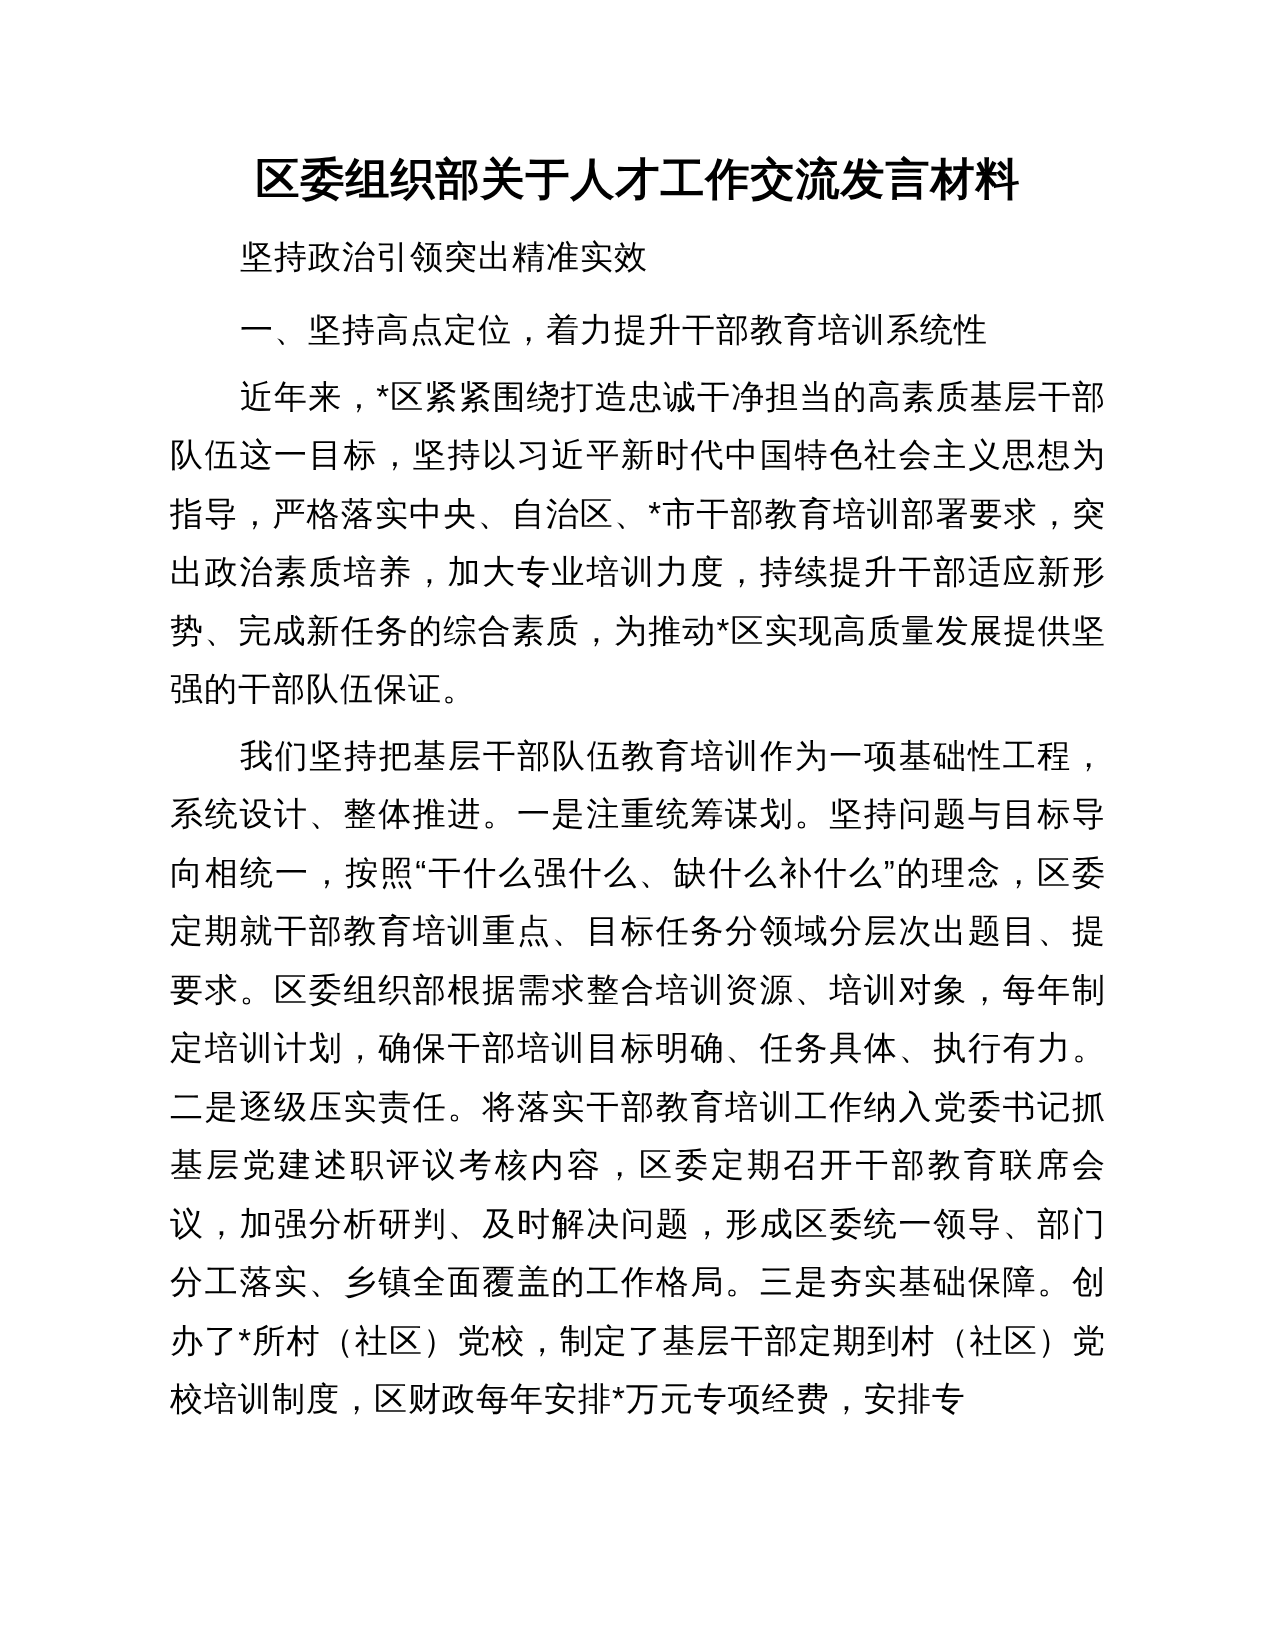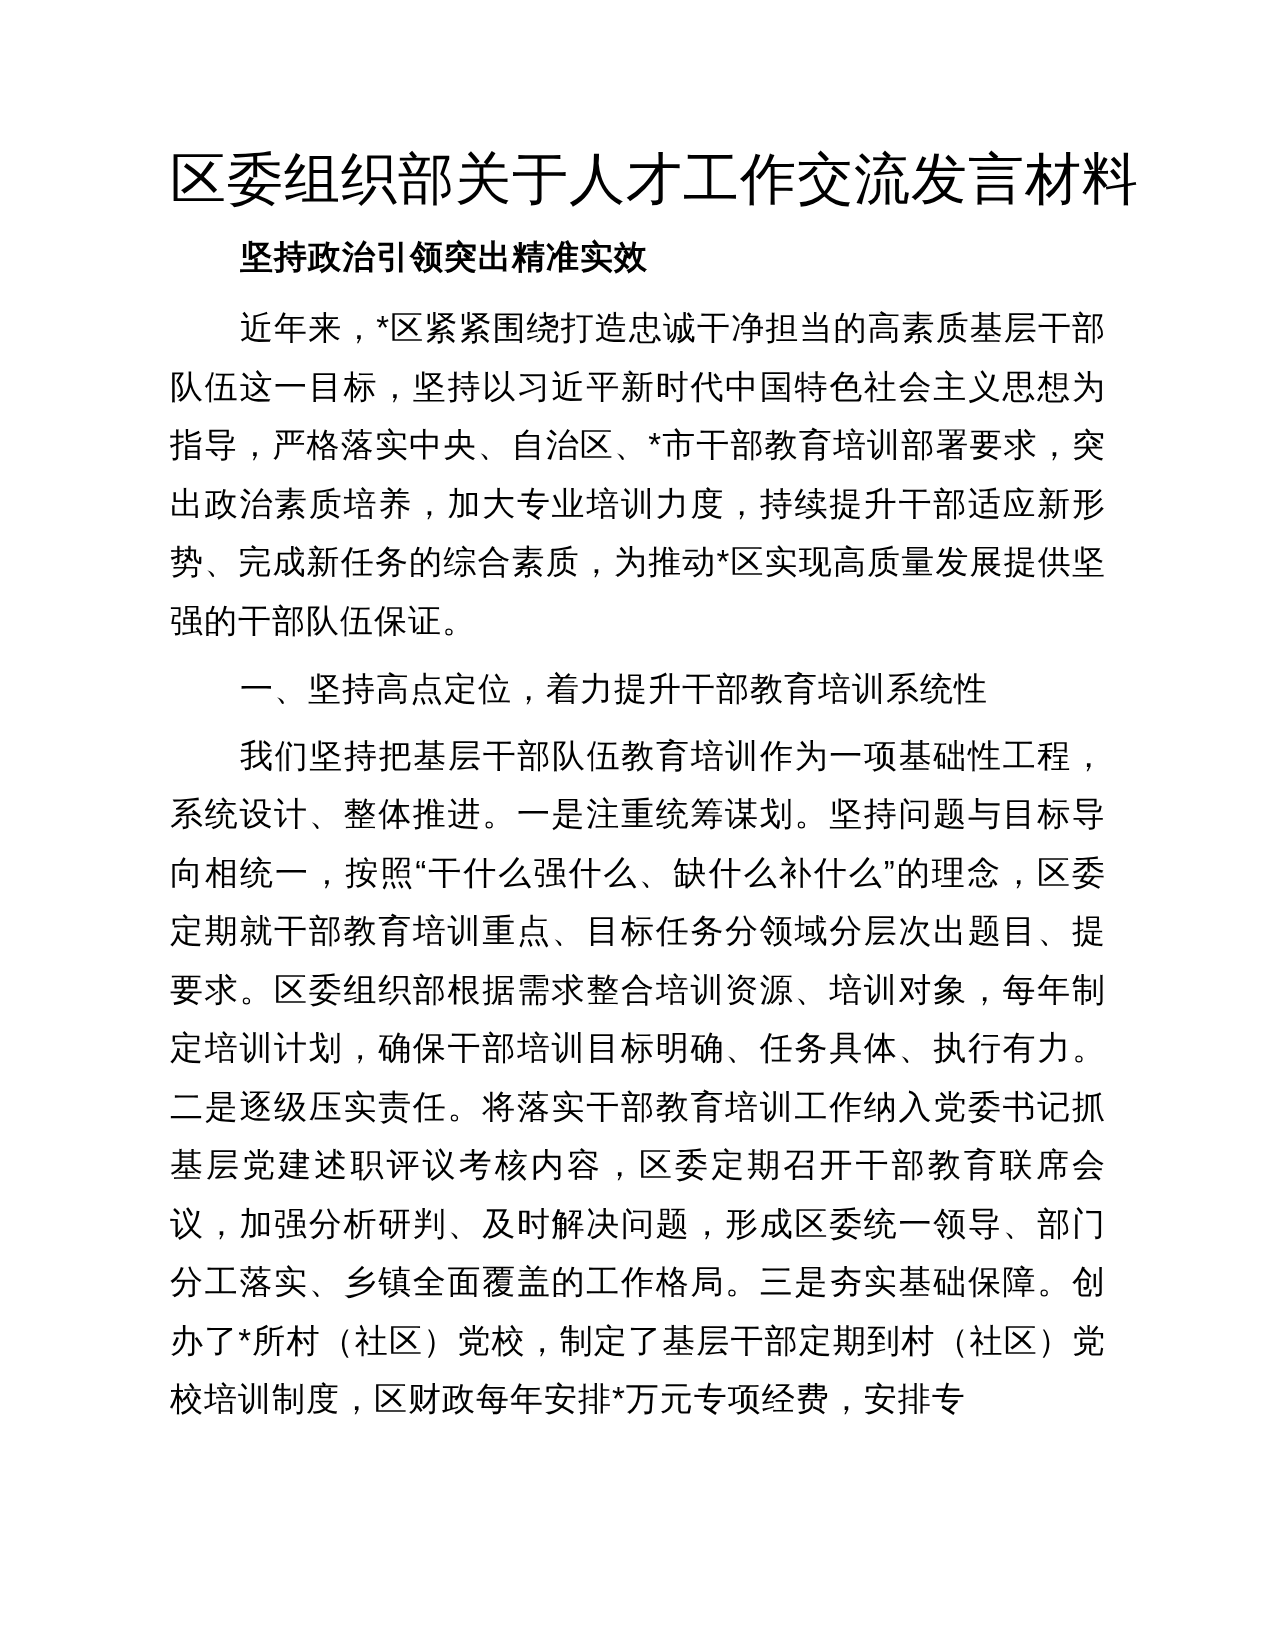--- a/index.html
+++ b/index.html
@@ -15,30 +15,31 @@
     background: #ffffff;
     box-sizing: border-box;
     padding: 146px 169px 0 170px;
     overflow: hidden;
     color: #000000;
     font-family: "Liberation Sans", "DejaVu Sans", sans-serif;
     -webkit-font-smoothing: antialiased;
   }
   .doc-title {
     margin: 0 0 10px 0;
-    font-size: 56px;
-    font-weight: 400;
+    font-size: 44px;
+    font-weight: 700;
     line-height: 66px;
+    text-align: center;
     letter-spacing: 1px;
     white-space: nowrap;
   }
   .doc-subtitle {
     margin: 0;
     font-size: 33px;
-    font-weight: 700;
+    font-weight: 400;
     line-height: 69px;
     text-indent: 70px;
     letter-spacing: 1px;
     white-space: nowrap;
   }
   .doc-para {
     margin: 8px 0 0 0;
     font-size: 33px;
     font-weight: 400;
     line-height: 58.5px;
@@ -54,18 +55,18 @@
 </style>
 </head>
 <body>
 
 <div class="page">
   <h1 class="doc-title">区委组织部关于人才工作交流发言材料</h1>
 
   <p class="doc-subtitle">坚持政治引领突出精准实效</p>
 
 
+  <p class="doc-para doc-heading">一、坚持高点定位，着力提升干部教育培训系统性</p>
+
   <p class="doc-para">近年来，*区紧紧围绕打造忠诚干净担当的高素质基层干部队伍这一目标，坚持以习近平新时代中国特色社会主义思想为指导，严格落实中央、自治区、*市干部教育培训部署要求，突出政治素质培养，加大专业培训力度，持续提升干部适应新形势、完成新任务的综合素质，为推动*区实现高质量发展提供坚强的干部队伍保证。</p>
-
-  <p class="doc-para doc-heading">一、坚持高点定位，着力提升干部教育培训系统性</p>
 
   <p class="doc-para">我们坚持把基层干部队伍教育培训作为一项基础性工程，系统设计、整体推进。一是注重统筹谋划。坚持问题与目标导向相统一，按照“干什么强什么、缺什么补什么”的理念，区委定期就干部教育培训重点、目标任务分领域分层次出题目、提要求。区委组织部根据需求整合培训资源、培训对象，每年制定培训计划，确保干部培训目标明确、任务具体、执行有力。二是逐级压实责任。将落实干部教育培训工作纳入党委书记抓基层党建述职评议考核内容，区委定期召开干部教育联席会议，加强分析研判、及时解决问题，形成区委统一领导、部门分工落实、乡镇全面覆盖的工作格局。三是夯实基础保障。创办了*所村（社区）党校，制定了基层干部定期到村（社区）党校培训制度，区财政每年安排*万元专项经费，安排专</p>
 </div>
 
 </body></html>

